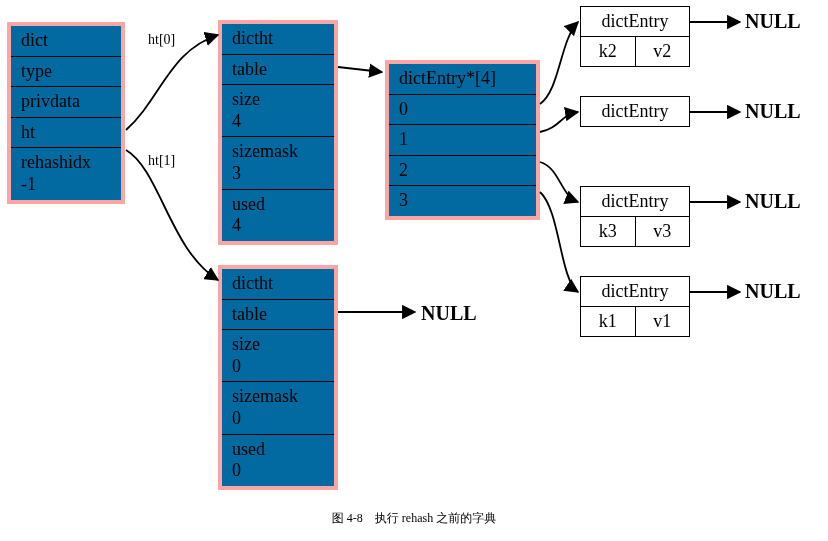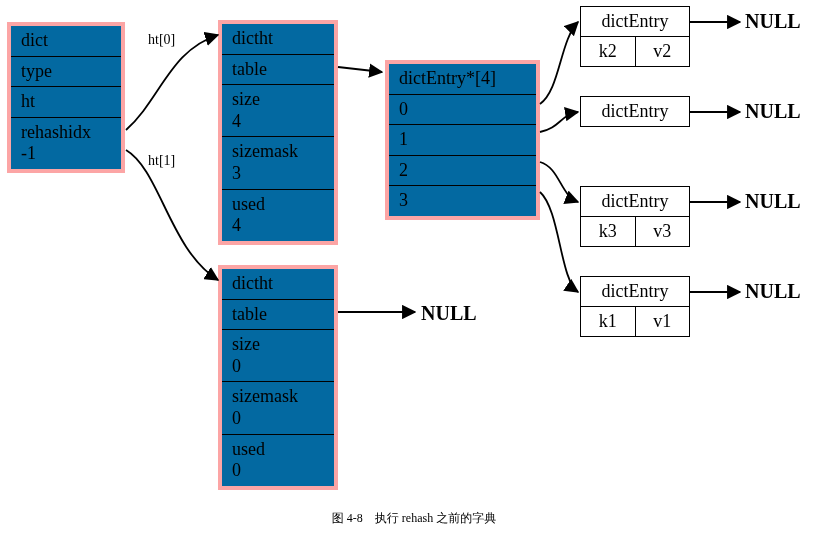--- a/index.html
+++ b/index.html
@@ -37,20 +37,21 @@
     .null-text { position: absolute; font-size: 20px; font-weight: bold; }
     svg.arrows { position: absolute; top: 0; left: 0; width: 828px; height: 541px; pointer-events: none; }
     .caption { position: absolute; width: 100%; text-align: center; font-size: 12px; }
   </style>
 </head>
 <body>
 
 <div class="box" style="left:7px; top:22px; width:118px;">
   <div class="cell">dict</div>
   <div class="cell">type</div>
+  <div class="cell">privdata</div>
   <div class="cell">ht</div>
   <div class="cell">
     <span>rehashidx</span><br>
     <span>-1</span>
   </div>
 </div>
 
 <div class="label" style="left:148px; top:32px;">ht[0]</div>
 <div class="label" style="left:148px; top:153px;text-align:center;">ht[1]</div>
 

